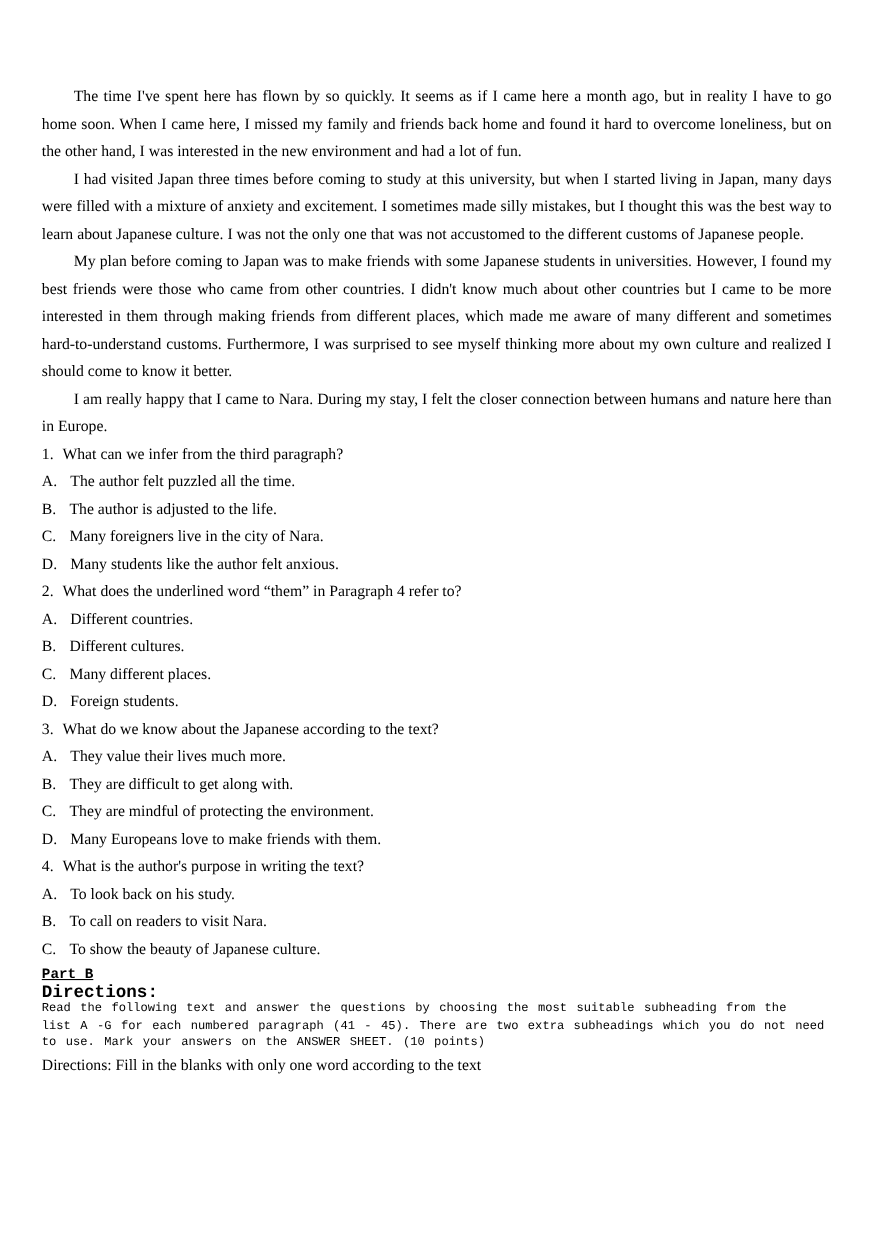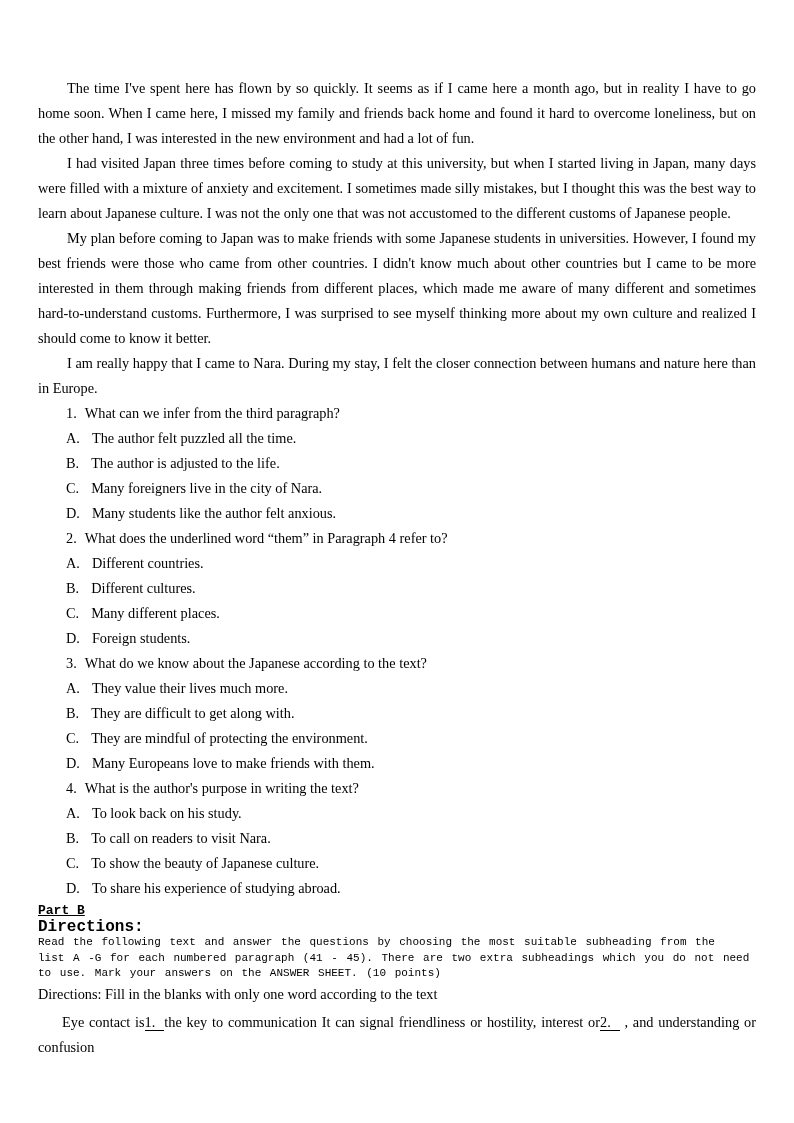--- a/index.html
+++ b/index.html
@@ -16,21 +16,20 @@
   }
   .para {
     margin: 0;
     text-align: justify;
     text-indent: 29px;
     line-height: 25px;
   }
   .line {
     line-height: 25px;
     white-space: nowrap;
-    margin-left: 28px;
   }
   .q-num { margin-right: 8px; }
   .opt-label { margin-right: 12px; }
   .u { }
   .partb-title {
     font-family: "Liberation Mono", monospace;
     font-weight: bold;
     font-size: 13px;
     line-height: 16px;
     margin-top: 2px;
@@ -93,24 +92,22 @@
   <div class="line"><span class="q-num">3.</span><span>What do we know about the Japanese according to the text?</span></div>
   <div class="line"><span class="opt-label">A.</span><span>They value their lives much more.</span></div>
   <div class="line"><span class="opt-label">B.</span><span>They are difficult to get along with.</span></div>
   <div class="line"><span class="opt-label">C.</span><span>They are mindful of protecting the environment.</span></div>
   <div class="line"><span class="opt-label">D.</span><span>Many Europeans love to make friends with them.</span></div>
 
   <div class="line"><span class="q-num">4.</span><span>What is the author's purpose in writing the text?</span></div>
   <div class="line"><span class="opt-label">A.</span><span>To look back on his study.</span></div>
   <div class="line"><span class="opt-label">B.</span><span>To call on readers to visit Nara.</span></div>
   <div class="line"><span class="opt-label">C.</span><span>To show the beauty of Japanese culture.</span></div>
-  <div class="line"><span class="opt-label">D.</span><span>To share his experience of studying abroad.</span></div>
 
   <div class="partb-title">Part B</div>
   <div class="dir-label">Directions:</div>
   <div class="mono-para">Read the following text and answer the questions by choosing the most suitable subheading from the
 list A -G for each numbered paragraph (41 - 45). There are two extra subheadings which you do not need
 to use. Mark your answers on the ANSWER SHEET. (10 points)</div>
   <div class="dir2">Directions: Fill in the blanks with only one word according to the text</div>
 
-  <p class="fill-para"><span>Eye contact is</span><span class="blank">1.</span><span>the key to communication It can signal friendliness or hostility, interest or</span><span class="blank">2.</span><span> , and understanding or confusion</span></p>
 
 </div>
 
 </body></html>

